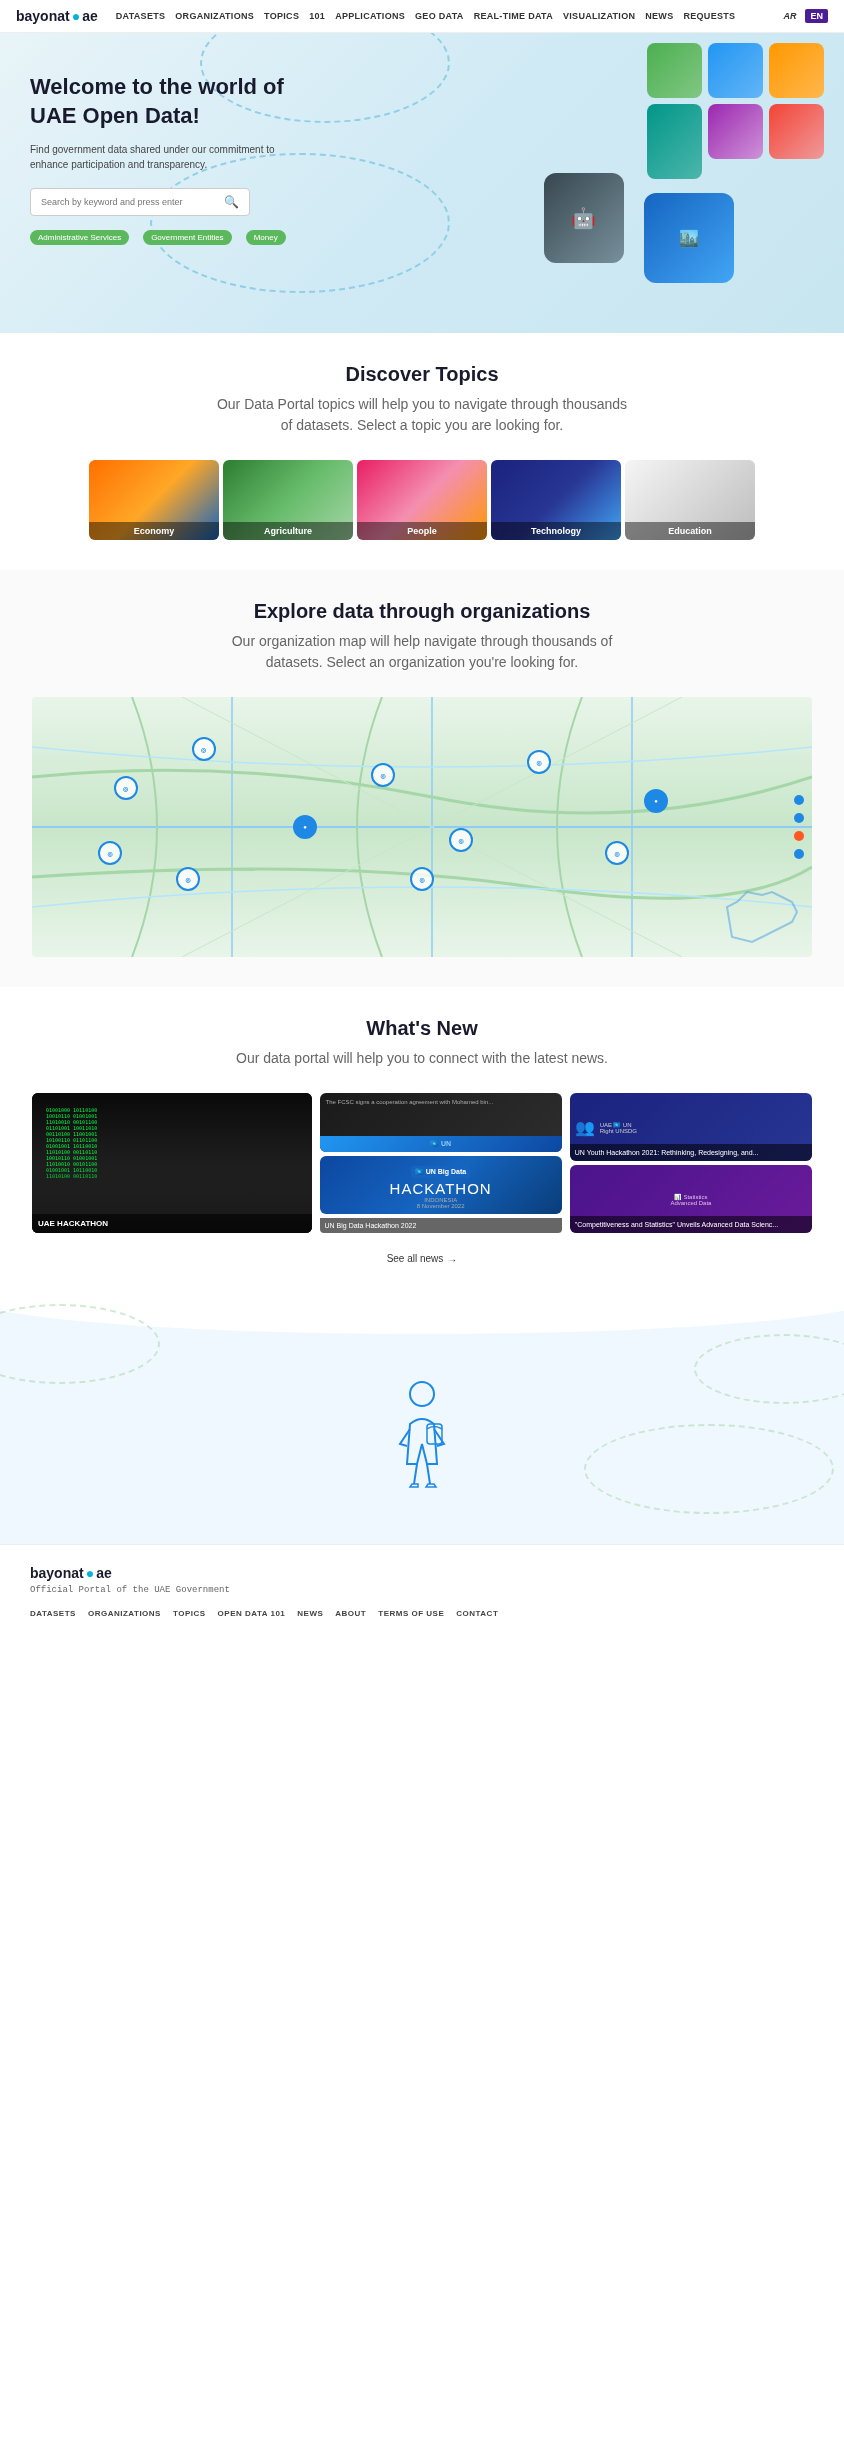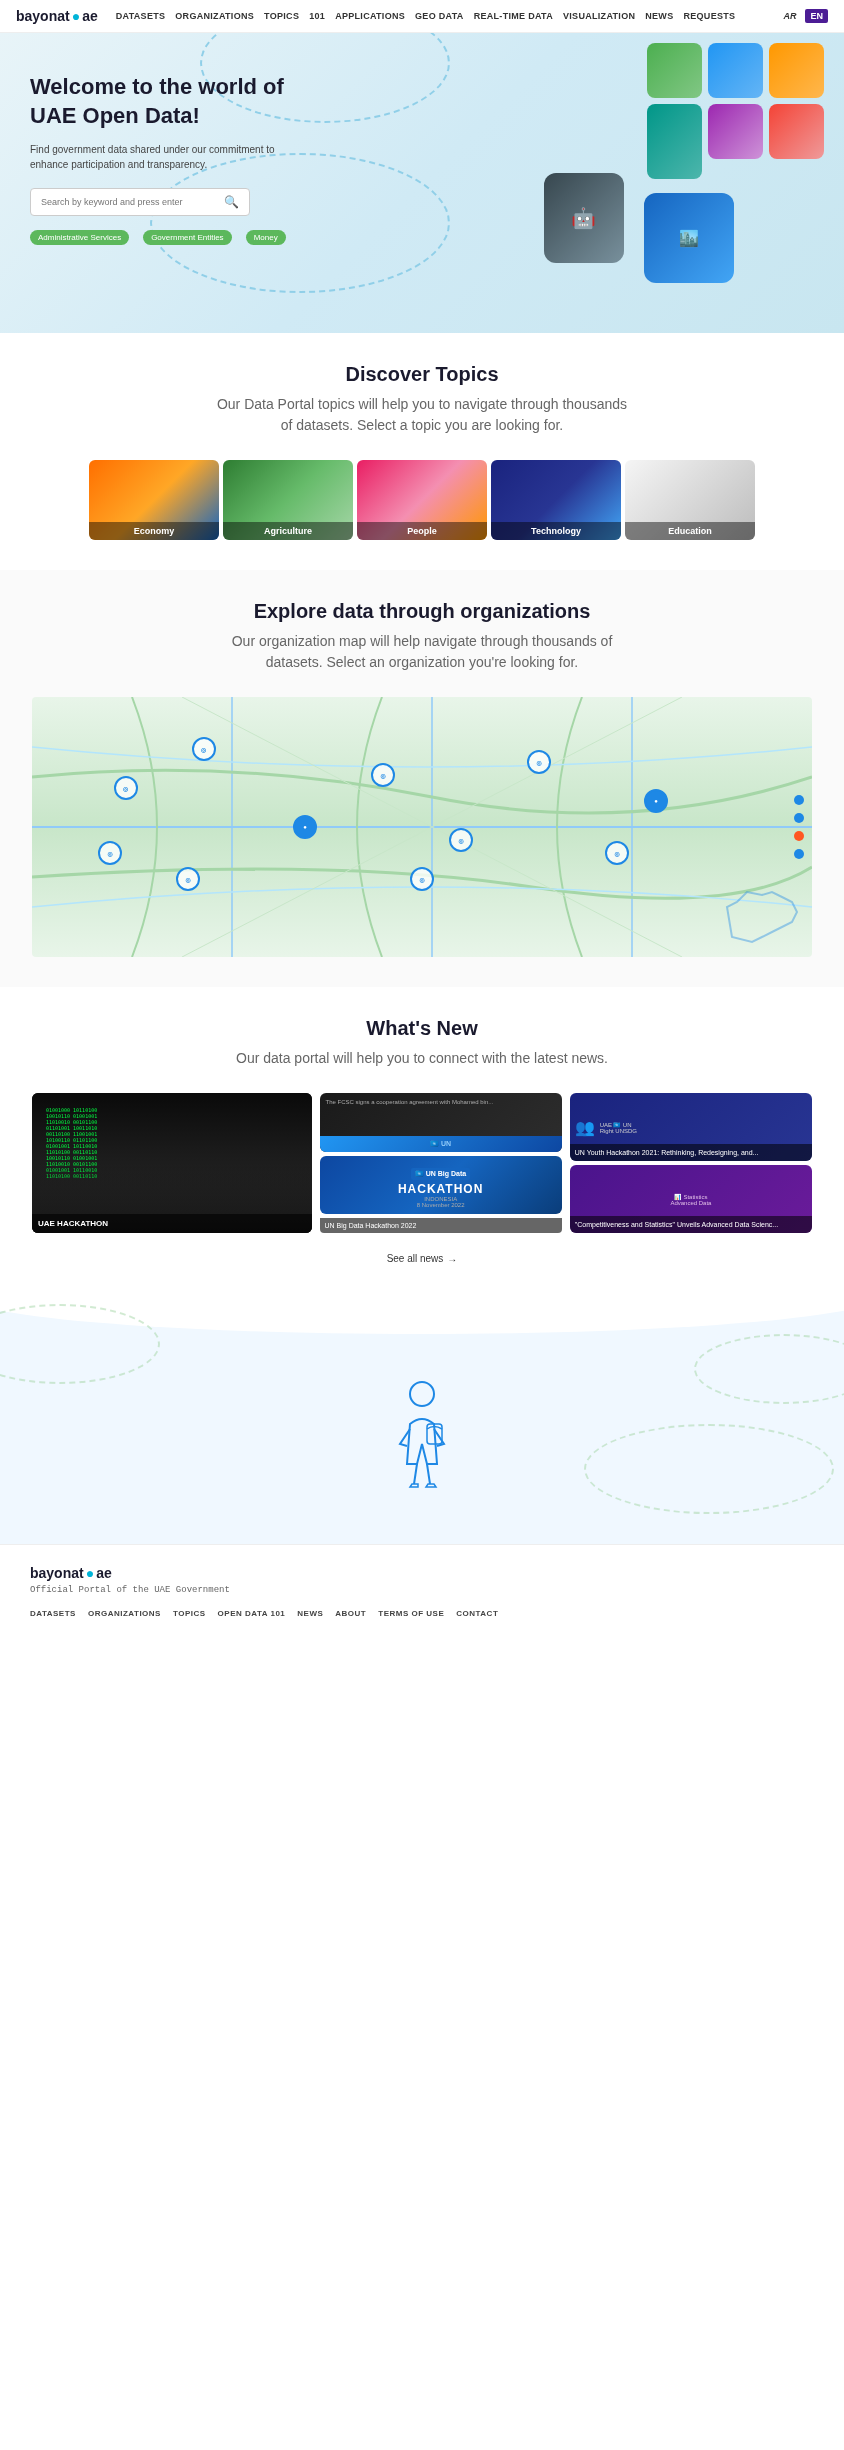--- a/index.html
+++ b/index.html
@@ -180,21 +180,21 @@
     .news-middle-bottom {
       background: linear-gradient(135deg, #0d47a1, #1565c0, #0a3d7a);
       border-radius: 6px; overflow: hidden; flex: 1;
       min-height: 56px; display: flex; align-items: center; justify-content: center;
     }
     .hackathon-logo { text-align: center; padding: 6px; }
     .hackathon-logo .un-badge {
       background: #1565c0; color: #fff; font-size: 7px;
       font-weight: bold; padding: 2px 4px; border-radius: 2px; display: inline-block; margin-bottom: 2px;
     }
-    .hackathon-logo .hackathon-title { font-size: 12px; font-weight: 700; color: #fff; letter-spacing: 1px; }
+    .hackathon-logo .hackathon-title { font-size: 15px; font-weight: 400; color: #fff; letter-spacing: 1px; }
     .hackathon-logo .indonesia { font-size: 6px; color: #aaa; }
     .hackathon-logo .date { font-size: 6px; color: #aaa; }
 
     .news-right { display: flex; flex-direction: column; gap: 4px; flex: 1.3; }
     .news-right-top {
       background: linear-gradient(135deg, #1a237e, #283593);
       border-radius: 6px; overflow: hidden; flex: 1; min-height: 56px;
       display: flex; align-items: center; justify-content: center; position: relative;
     }
     .news-right-bottom {

